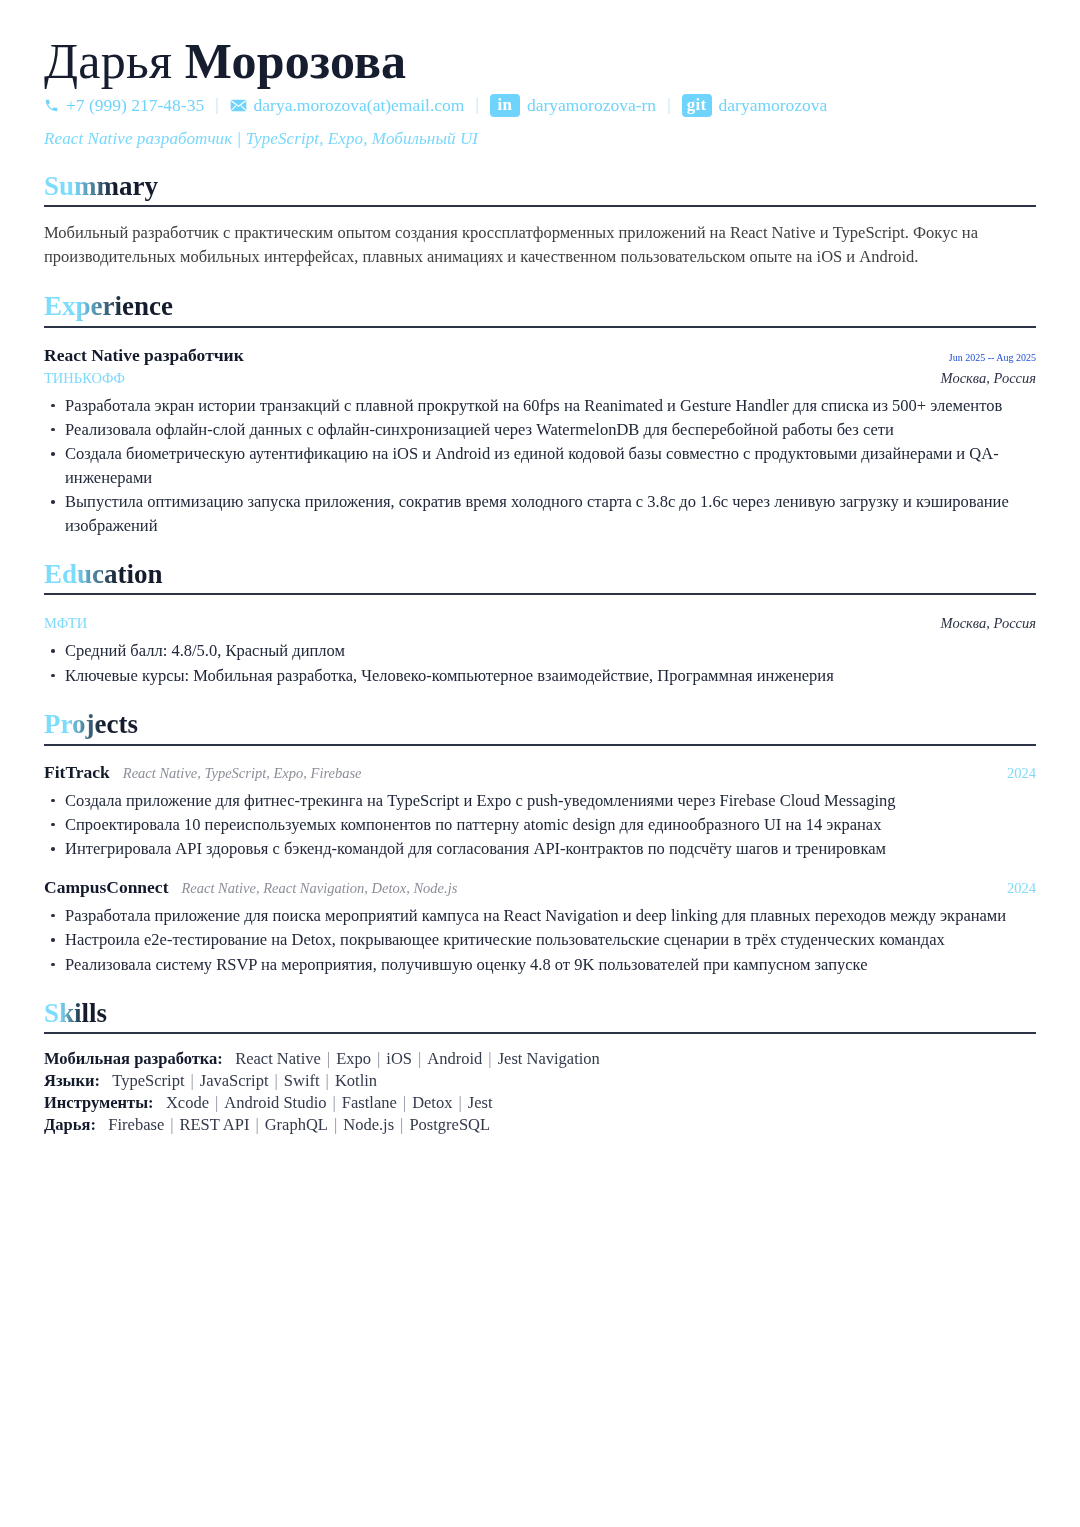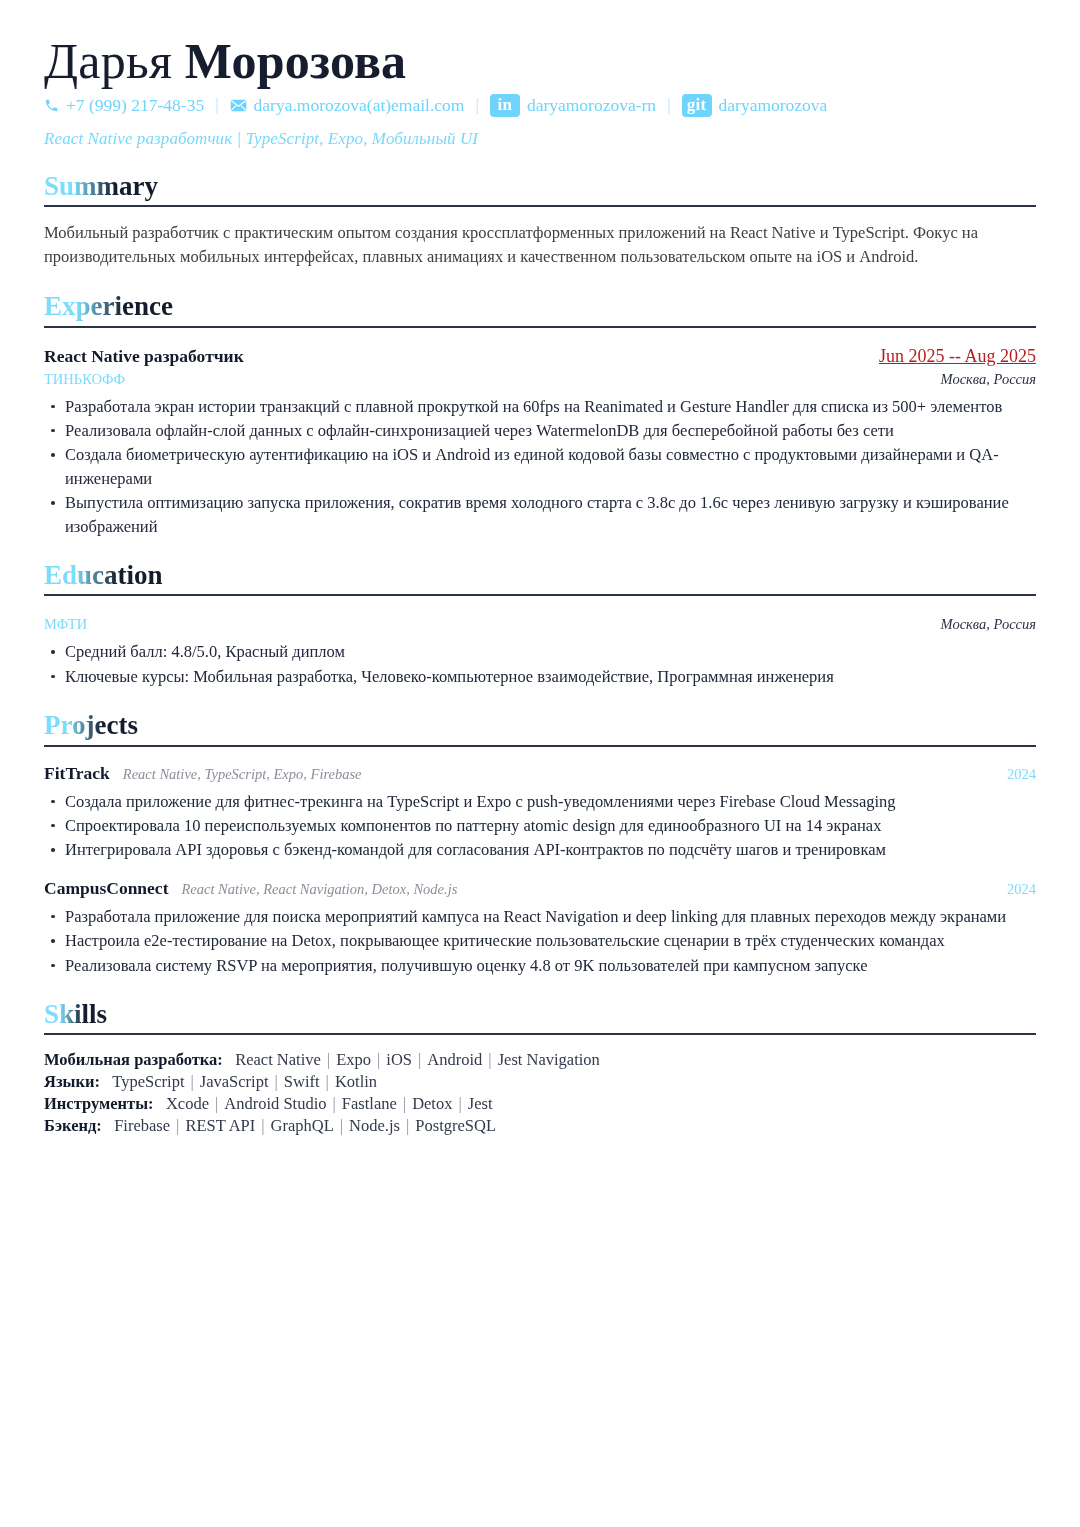--- a/index.html
+++ b/index.html
@@ -120,25 +120,24 @@
     align-items: baseline;
     gap: 36px;
   }
   .entry-title {
     font-size: 17.5px;
     font-weight: 700;
     color: #131a2b;
     line-height: 1.25;
   }
   .entry-date {
-    font-size: 18px;
-    color: #b91c1c;
+    font-size: 10px;
+    color: #1d4ed8;
     white-space: nowrap;
     line-height: 1.25;
-    text-decoration: underline;
   }
   .entry-sub {
     font-size: 14.5px;
     color: #7fd9fb;
     line-height: 1.3;
     margin-top: 2px;
   }
   .entry-loc {
     font-size: 14.5px;
     font-style: italic;
@@ -361,19 +360,19 @@
       </div>
       <div class="skill-row">
         <span class="skill-cat">Языки:</span>
         <span class="skill-items">&nbsp; <span>TypeScript</span><span class="skill-sep">|</span><span>JavaScript</span><span class="skill-sep">|</span><span>Swift</span><span class="skill-sep">|</span><span>Kotlin</span></span>
       </div>
       <div class="skill-row">
         <span class="skill-cat">Инструменты:</span>
         <span class="skill-items">&nbsp; <span>Xcode</span><span class="skill-sep">|</span><span>Android Studio</span><span class="skill-sep">|</span><span>Fastlane</span><span class="skill-sep">|</span><span>Detox</span><span class="skill-sep">|</span><span>Jest</span></span>
       </div>
       <div class="skill-row">
-        <span class="skill-cat">Бэкенд:</span>
+        <span class="skill-cat">Дарья:</span>
         <span class="skill-items">&nbsp; <span>Firebase</span><span class="skill-sep">|</span><span>REST API</span><span class="skill-sep">|</span><span>GraphQL</span><span class="skill-sep">|</span><span>Node.js</span><span class="skill-sep">|</span><span>PostgreSQL</span></span>
       </div>
     </div>
   </div>
 
 </div>
 
 </body></html>

